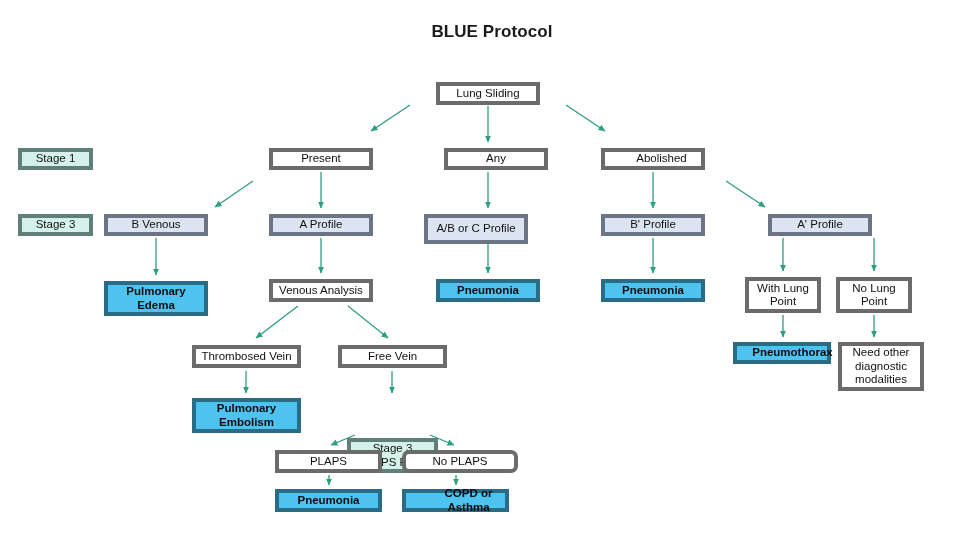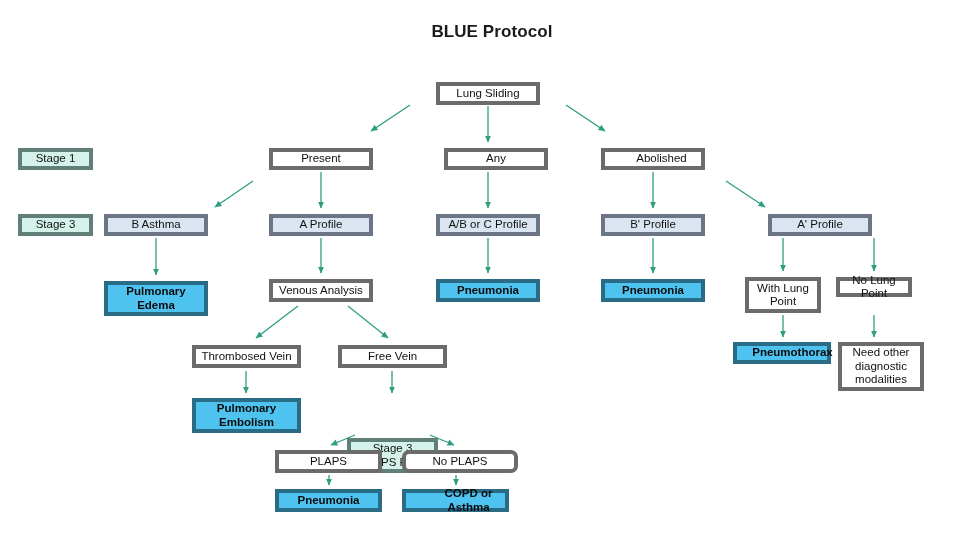--- a/index.html
+++ b/index.html
@@ -116,33 +116,33 @@
       </g>
   </svg>
 
   <div id="node-layer">
       <div class="node white" style="left: 436px; top: 82px; width: 104px; height: 23px;">Lung Sliding</div>
       <div class="node mint" style="left: 18px; top: 148px; width: 75px; height: 22px;">Stage 1</div>
       <div class="node mint" style="left: 18px; top: 214px; width: 75px; height: 22px;">Stage 3</div>
       <div class="node white" style="left: 269px; top: 148px; width: 104px; height: 22px;">Present</div>
       <div class="node white" style="left: 436px; top: 148px; width: 104px; height: 22px; margin-left: 8px;">Any</div>
       <div class="node white" style="left: 601px; top: 148px; width: 104px; height: 22px; padding-left: 20px;">Abolished</div>
-      <div class="node paleblue" style="left: 104px; top: 214px; width: 104px; height: 22px;">B Asthma</div>
+      <div class="node paleblue" style="left: 104px; top: 214px; width: 104px; height: 22px;">B Venous</div>
       <div class="node paleblue" style="left: 269px; top: 214px; width: 104px; height: 22px;">A Profile</div>
-      <div class="node paleblue" style="left: 436px; top: 214px; width: 104px; height: 22px;">A/B or C Profile</div>
+      <div class="node paleblue" style="left: 424px; top: 214px; width: 104px; height: 30px;">A/B or C Profile</div>
       <div class="node paleblue" style="left: 601px; top: 214px; width: 104px; height: 22px;">B' Profile</div>
       <div class="node paleblue" style="left: 768px; top: 214px; width: 104px; height: 22px;">A' Profile</div>
       <div class="node bright" style="left: 104px; top: 281px; width: 104px; height: 35px;">Pulmonary
 Edema</div>
       <div class="node white" style="left: 269px; top: 279px; width: 104px; height: 23px;">Venous Analysis</div>
       <div class="node bright" style="left: 436px; top: 279px; width: 104px; height: 23px;">Pneumonia</div>
       <div class="node bright" style="left: 601px; top: 279px; width: 104px; height: 23px;">Pneumonia</div>
       <div class="node white" style="left: 745px; top: 277px; width: 76px; height: 36px;">With Lung
 Point</div>
-      <div class="node white" style="left: 836px; top: 277px; width: 76px; height: 20px;">No Lung
+      <div class="node white" style="left: 836px; top: 277px; width: 76px; height: 36px;">No Lung
 Point</div>
       <div class="node bright" style="left: 733px; top: 342px; width: 98px; height: 22px; padding-left: 24px;">Pneumothorax</div>
       <div class="node white" style="left: 838px; top: 342px; width: 86px; height: 49px;">Need other
 diagnostic
 modalities</div>
       <div class="node white" style="left: 192px; top: 345px; width: 109px; height: 23px;">Thrombosed Vein</div>
       <div class="node white" style="left: 338px; top: 345px; width: 109px; height: 23px;">Free Vein</div>
       <div class="node bright" style="left: 192px; top: 398px; width: 109px; height: 35px;">Pulmonary
 Embolism</div>
       <div class="node mint" style="left: 347px; top: 398px; width: 91px; height: 35px; margin-top: 40px;">Stage 3

